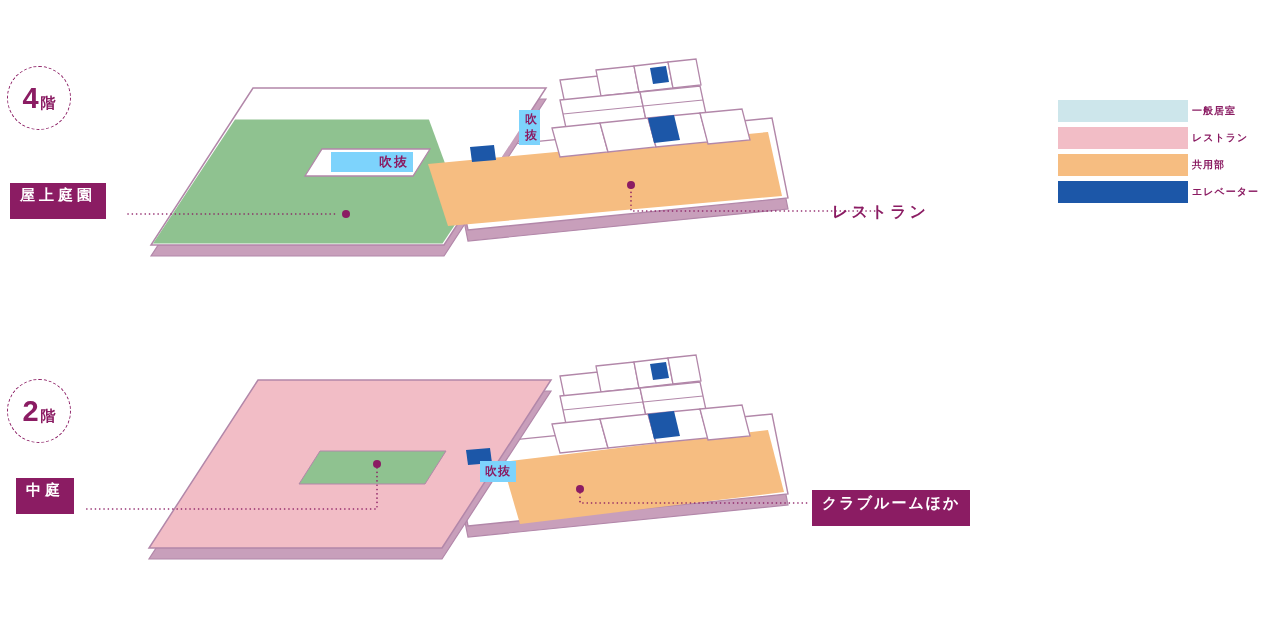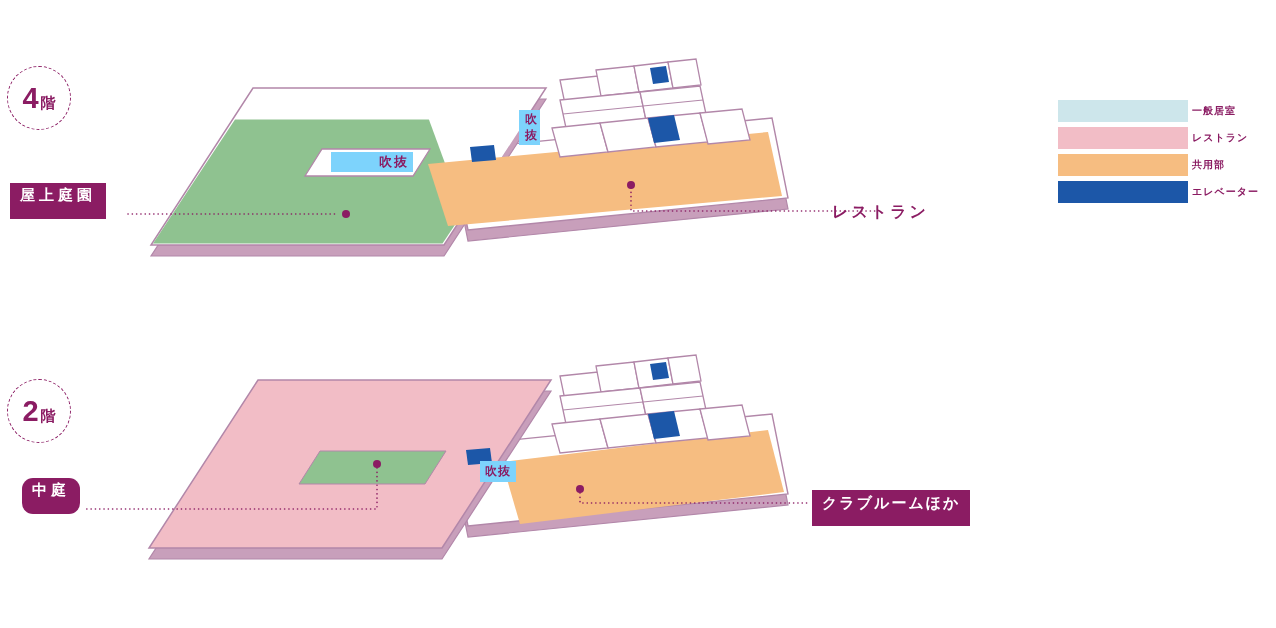--- a/index.html
+++ b/index.html
@@ -123,21 +123,21 @@
   <div class="tagbox" style="left:10px;top:183px;">屋上庭園</div>
   <div class="feature-text" style="left:832px;top:202px;">レストラン</div>
   <div class="void-label void-h" style="left:331px;top:152px;width:74px;">吹抜</div>
   <div class="void-label void-v" style="left:519px;top:110px;">吹抜</div>
 
   <div class="badge" style="left:7px;top:379px;">
     <span class="num">2</span>
     <span class="unit">階</span>
   </div>
 
-  <div class="tagbox" style="left:22px;top:478px;border-radius:11px;">中庭</div>
+  <div class="tagbox" style="left:16px;top:478px;">中庭</div>
   <div class="tagbox wide" style="left:812px;top:490px;">クラブルームほか</div>
   <div class="void-label void-s" style="left:480px;top:461px;">吹抜</div>
 
   <div class="legend">
     <div class="legend-row">
       <div class="legend-swatch" style="background-color: rgb(205, 230, 235);"></div>
       <span class="legend-label">一般居室</span>
     </div>
     <div class="legend-row">
       <div class="legend-swatch" style="background-color: rgb(242, 189, 198);"></div>

